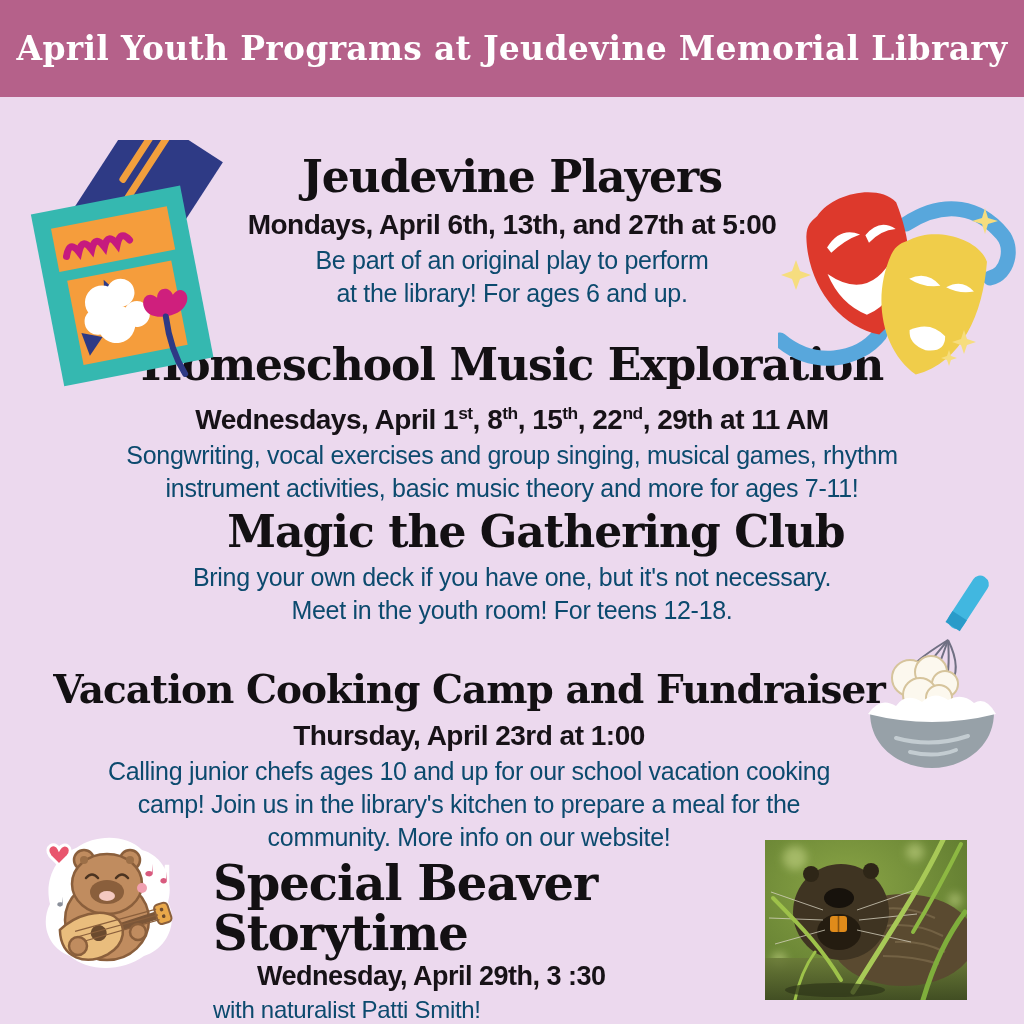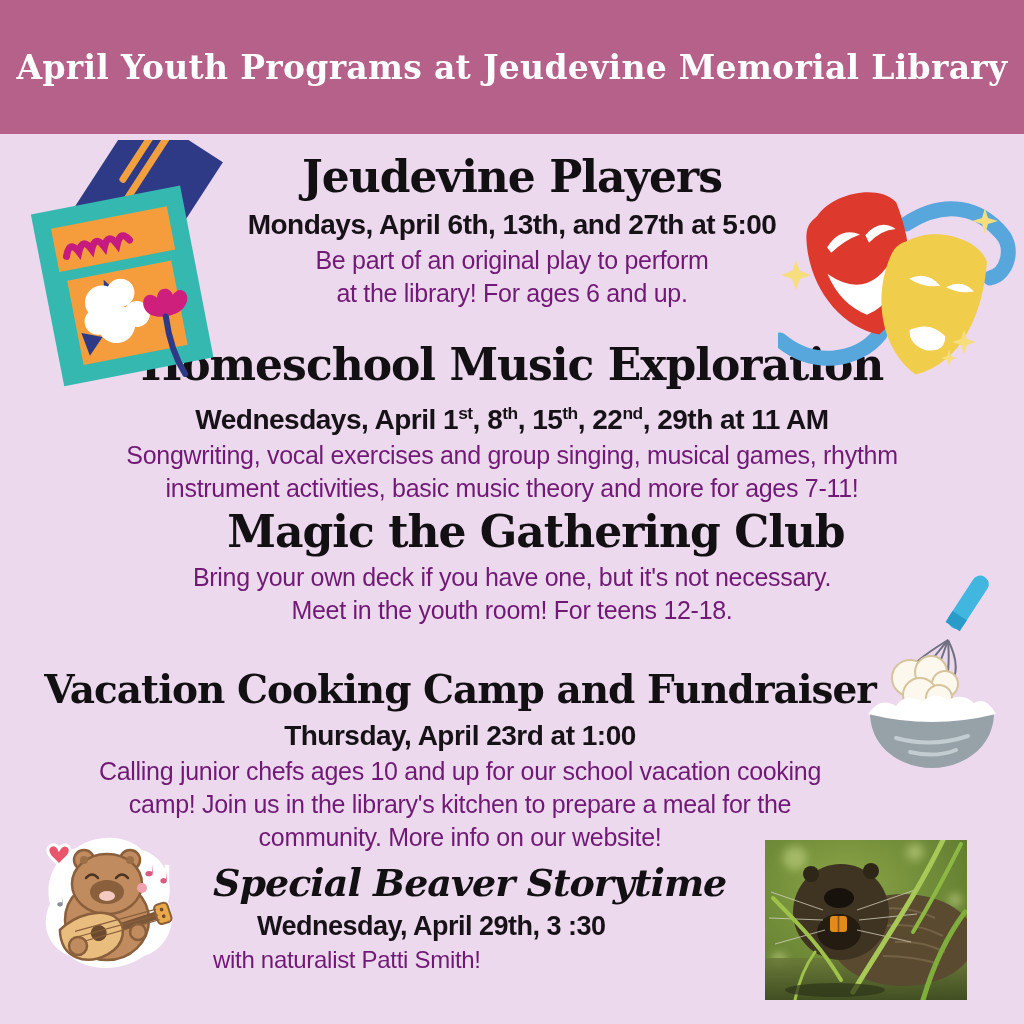--- a/index.html
+++ b/index.html
@@ -3,41 +3,41 @@
 <meta charset="utf-8">
 <style>
   html,body{margin:0;padding:0;}
   body{
     width:1024px;height:1024px;position:relative;overflow:hidden;
     background:#ecd9ee;
     font-family:"Liberation Sans",sans-serif;
     color:#171217;
   }
   .banner{
-    position:absolute;top:0;left:0;width:1024px;height:134px;
+    position:absolute;top:0;left:0;width:1024px;height:97px;
     background:#b5618a;display:flex;align-items:center;justify-content:center;
   }
   .banner-title{
     font-family:"DejaVu Serif",serif;font-weight:700;font-size:33px;
     color:#ffffff;letter-spacing:.3px;
   }
   .section{position:absolute;width:1024px;text-align:center;}
   .title{
     font-family:"DejaVu Serif",serif;font-weight:700;
     letter-spacing:-1px;line-height:58px;margin:0;color:#131013;
   }
   .schedule{font-weight:700;font-size:28px;line-height:38px;letter-spacing:-.5px;}
   .schedule sup{font-size:.62em;vertical-align:super;}
-  .desc{font-size:25px;line-height:33px;letter-spacing:-.3px;color:#701a75;}
+  .desc{font-size:25px;line-height:33px;letter-spacing:-.3px;color:#0c4a6e;}
   .s1{top:148px;} .s1 .title{font-size:44px;}
   .s2{top:336px;} .s2 .title{font-size:44px;}
   .s3{top:503px;} .s3 .title{font-size:44px;padding-left:48px;}
-  .s4{top:661px;width:880px;left:8px;padding-left:12px;} .s4 .title{font-size:39px;line-height:56px;}
+  .s4{top:661px;width:880px;left:17px;padding-left:12px;} .s4 .title{font-size:39px;line-height:56px;}
   .s5{top:858px;left:213px;width:620px;text-align:left;}
-  .s5 .title{font-size:38px;line-height:50px;font-style:italic;}
+  .s5 .title{font-size:48px;line-height:50px;}
   .s5 .schedule{font-size:27px;line-height:36px;margin-left:44px;}
   .s5 .desc{font-size:24px;line-height:32px;}
   .art{position:absolute;}
   .art svg{display:block;}
 </style>
 </head>
 <body style="background: rgb(236, 217, 238);">
 
 <header class="banner" style="background: rgb(181, 97, 138);">
   <h1 class="banner-title">April Youth Programs at Jeudevine Memorial Library</h1>

